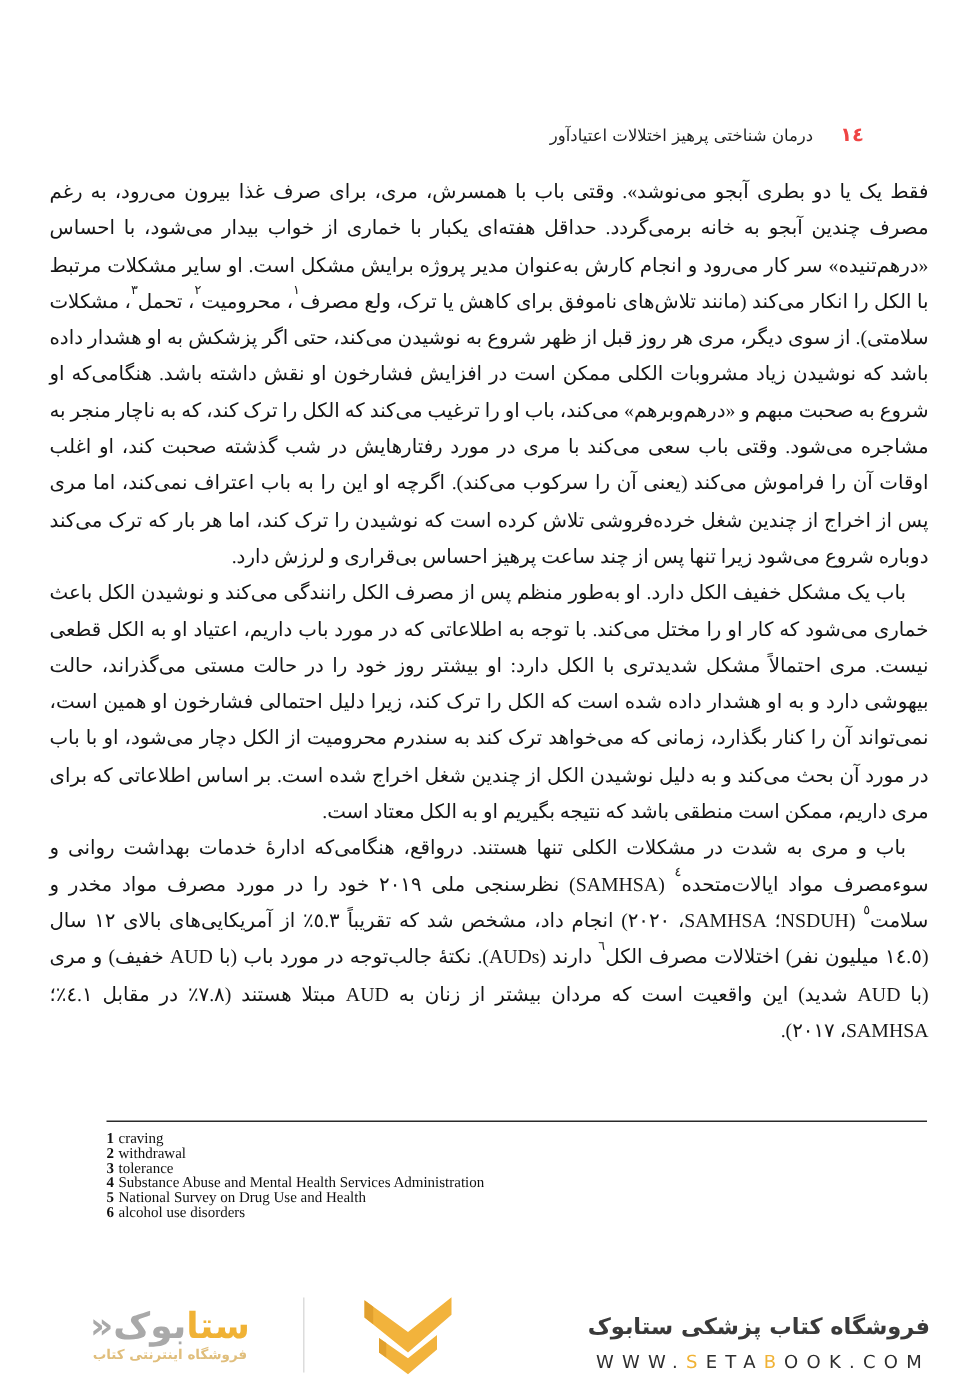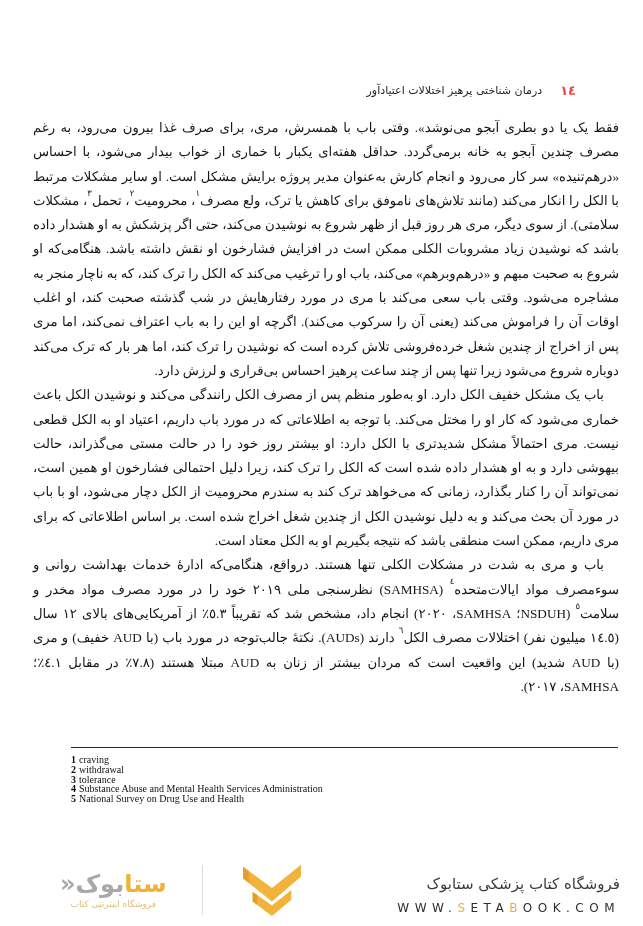--- a/index.html
+++ b/index.html
@@ -20,30 +20,30 @@
   .body-text sup { font-size:8.5px; line-height:0; position:relative; top:-4px; }
   
   .footnotes { position:absolute; top:747px; left:71px; right:25px;
     border-top:1.4px solid #2a2a2a; padding-top:7px;
     font-family:"Liberation Serif", serif; font-size:10px; line-height:9.8px;
     color:#101010; direction:ltr; text-align:left; }
   .footnotes .fn b { font-weight:bold; margin-right:3px; }
   
   .footer { position:absolute; left:0; right:0; bottom:0; height:74px; background:#fff; }
   .brand-right { position:absolute; right:23px; bottom:11px; text-align:right; }
-  .store-title { direction:rtl; font-size:15px; font-weight:normal; color:#3a3a3a; margin-bottom:8px; }
+  .store-title { direction:rtl; font-size:15px; font-weight:bold; color:#3a3a3a; margin-bottom:8px; }
   .url { font-size:12px; font-weight:normal; letter-spacing:5.5px;
     color:#2e2e2e; white-space:nowrap;text-align:right; }
   .url .amber { color:var(--amber,#EFAF1F); }
   .logo { position:absolute; left:60px; bottom:7px; display:flex; align-items:center;gap:24px; }
   .wordmark-block { text-align:center; direction:rtl; }
   .wordmark { font-size:24px; font-weight:bold; line-height:26px; white-space:nowrap; }
   .wordmark .amber { color:var(--amber,#F2B33C); }
   .wordmark .gray { color:var(--logo-gray,#A9A9A9); }
-  .tagline { font-size:9px; color:var(--tagline,#E0BE7C); margin-top:2px; direction:rtl; }
+  .tagline { font-size:9px; color:var(--tagline,#E0BE7C); margin-top:2px; direction:rtl;font-weight:bold; }
   .logo-divider { width:1px; height:50px; background:#dcdcdc; margin:0 11px; }
   .emblem { display:block; }
 </style>
 </head>
 <body>
 
 <div class="page">
 
   <div class="header">
     <div class="page-num">١٤</div>
@@ -55,20 +55,21 @@
       <p class="indent">باب یک مشکل خفیف الکل دارد. او به‌طور منظم پس از مصرف الکل رانندگی می‌کند و نوشیدن الکل باعث خماری می‌شود که کار او را مختل می‌کند. با توجه به اطلاعاتی که در مورد باب داریم، اعتیاد او به الکل قطعی نیست. مری احتمالاً مشکل شدیدتری با الکل دارد: او بیشتر روز خود را در حالت مستی می‌گذراند، حالت بیهوشی دارد و به او هشدار داده شده است که الکل را ترک کند، زیرا دلیل احتمالی فشارخون او همین است، نمی‌تواند آن را کنار بگذارد، زمانی که می‌خواهد ترک کند به سندرم محرومیت از الکل دچار می‌شود، او با باب در مورد آن بحث می‌کند و به دلیل نوشیدن الکل از چندین شغل اخراج شده است. بر اساس اطلاعاتی که برای مری داریم، ممکن است منطقی باشد که نتیجه بگیریم او به الکل معتاد است.</p>
       <p class="indent">باب و مری به شدت در مشکلات الکلی تنها هستند. درواقع، هنگامی‌که ادارۀ خدمات بهداشت روانی و سوءمصرف مواد ایالات‌متحده<sup>٤</sup> (SAMHSA) نظرسنجی ملی ٢٠١٩ خود را در مورد مصرف مواد مخدر و سلامت<sup>٥</sup> (NSDUH؛ SAMHSA، ٢٠٢٠) انجام داد، مشخص شد که تقریباً ٥.٣٪ از آمریکایی‌های بالای ١٢ سال (١٤.٥ میلیون نفر) اختلالات مصرف الکل<sup>٦</sup> دارند (AUDs). نکتۀ جالب‌توجه در مورد باب (با AUD خفیف) و مری (با AUD شدید) این واقعیت است که مردان بیشتر از زنان به AUD مبتلا هستند (٧.٨٪ در مقابل ٤.١٪؛ SAMHSA، ٢٠١٧).</p>
     </div>
 
   <div class="footnotes">
       <div class="fn"><b>1</b>craving</div>
       <div class="fn"><b>2</b>withdrawal</div>
       <div class="fn"><b>3</b>tolerance</div>
       <div class="fn"><b>4</b>Substance Abuse and Mental Health Services Administration</div>
       <div class="fn"><b>5</b>National Survey on Drug Use and Health</div>
+      <div class="fn"><b>6</b>alcohol use disorders</div>
     </div>
 
   <div class="footer">
     <div class="logo">
       <div class="wordmark-block">
         <div class="wordmark">
           <span class="amber">ستا</span><span class="gray">بوک</span><span class="gray">«</span>
         </div>
         <div class="tagline">فروشگاه اینترنتی کتاب</div>
       </div>

